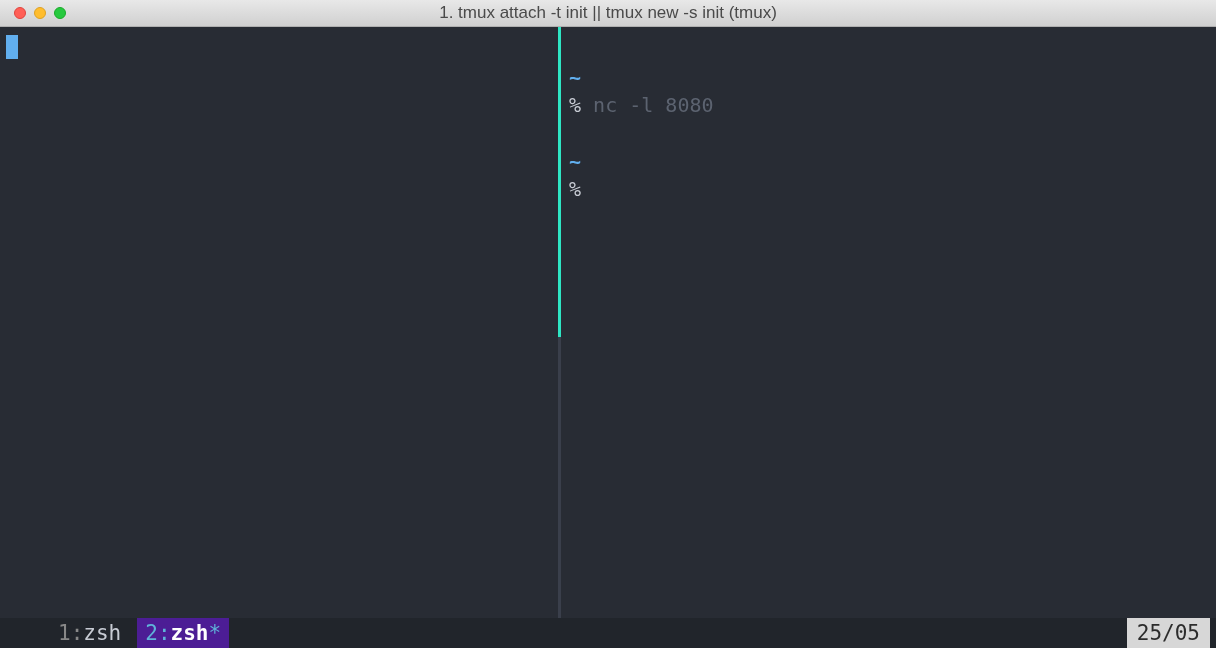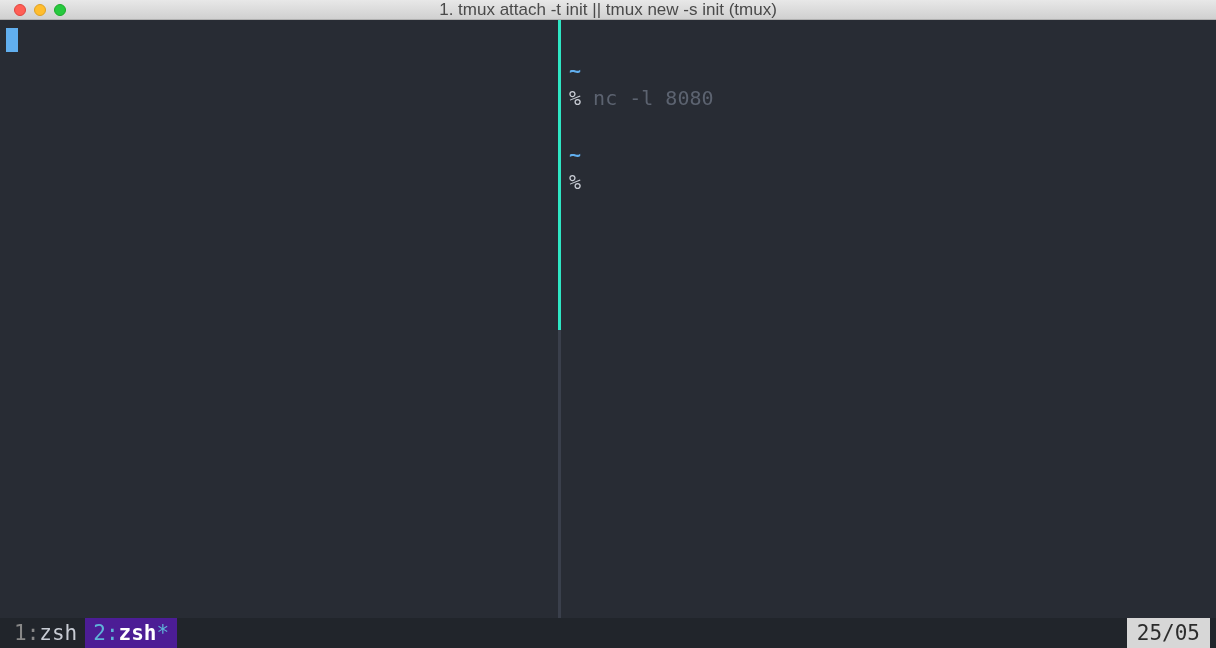--- a/index.html
+++ b/index.html
@@ -12,21 +12,21 @@
       font-size: 20px;
       background: #282c34;
       color: #abb2bf;
       width: 1216px;
       height: 648px;
       overflow: hidden;
       display: flex;
       flex-direction: column;
     }
     .titlebar {
-      height: 20px;
+      height: 27px;
       background: linear-gradient(to bottom, #e8e8e8, #d0d0d0);
       display: flex;
       align-items: center;
       padding: 0 14px;
       position: relative;
       border-bottom: 1px solid #b0b0b0;
     }
     .traffic-lights {
       display: flex;
       gap: 8px;
@@ -107,21 +107,22 @@
       height: 30px;
       background: #21252b;
       display: flex;
       align-items: center;
       padding: 0 6px;
       font-size: 21px;
       line-height: 30px;
     }
     .status-left {
       display: flex;
-      gap: 0;
+      gap: 8px;
+      margin-left: 44px;
     }
     .win-item {
       padding: 0 8px;
       color: #abb2bf;
       white-space: pre;
     }
     .win-item.active {
       background: #4c1d95;
       color: #ffffff;
     }

